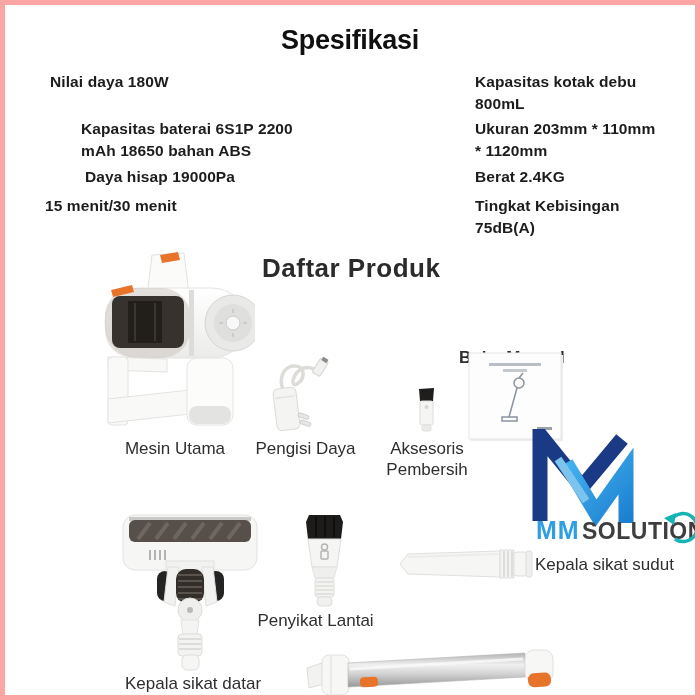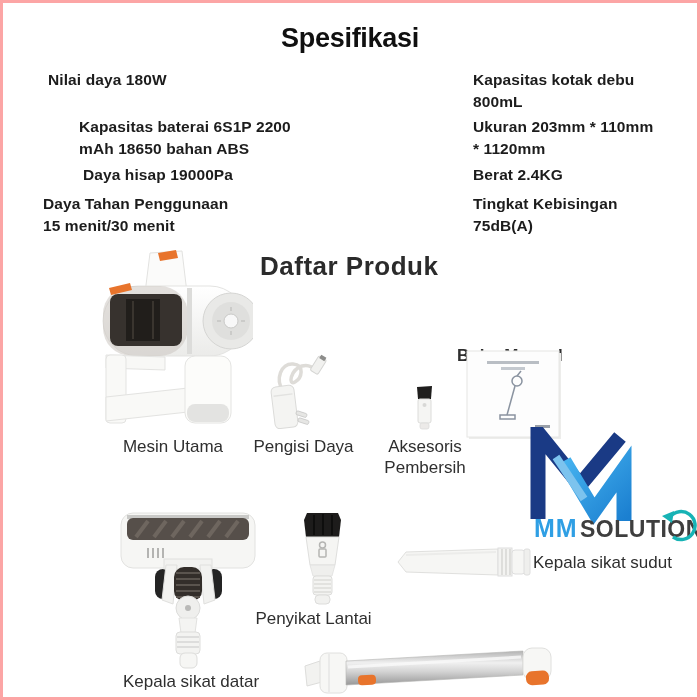--- a/index.html
+++ b/index.html
@@ -1,18 +1,18 @@
 <!DOCTYPE html>
 <html><head>
 <meta charset="utf-8">
 <style>
   html,body{margin:0;padding:0;background:#fff;}
   .canvas{
     position:relative;width:700px;height:700px;background:#ffffff;
-    border:3px solid #fca5a5;box-sizing:border-box;overflow:hidden;
+    border:5px solid #fca5a5;box-sizing:border-box;overflow:hidden;
     font-family:"Liberation Sans",sans-serif;
   }
   .title{
     position:absolute;top:20px;left:0;width:100%;text-align:center;
     font-weight:bold;font-size:27px;color:#101010;letter-spacing:-0.3px;
   }
   .section-title{
     position:absolute;top:248px;left:257px;
     font-weight:600;font-size:26px;color:#2b2b2b;letter-spacing:0.5px;
   }
@@ -41,21 +41,20 @@
   </div>
   <div class="spec-item" style="top:113px;left:40px;margin-left:36px;">
     <div class="spec-line">Kapasitas baterai 6S1P 2200</div>
     <div class="spec-line">mAh 18650 bahan ABS</div>
   </div>
   <div class="spec-item" style="top:161px;left:40px;margin-left:40px;">
     <div class="spec-line">Daya hisap 19000Pa</div>
 
   </div>
   <div class="spec-item" style="top:190px;left:40px;">
-    <div class="spec-line">Daya Tahan Penggunaan</div>
     <div class="spec-line">15 menit/30 menit</div>
   </div>
 
   <div class="spec-item" style="top:66px;left:470px;">
     <div class="spec-line">Kapasitas kotak debu</div>
     <div class="spec-line">800mL</div>
   </div>
   <div class="spec-item" style="top:113px;left:470px;">
     <div class="spec-line">Ukuran 203mm * 110mm</div>
     <div class="spec-line">* 1120mm</div>

